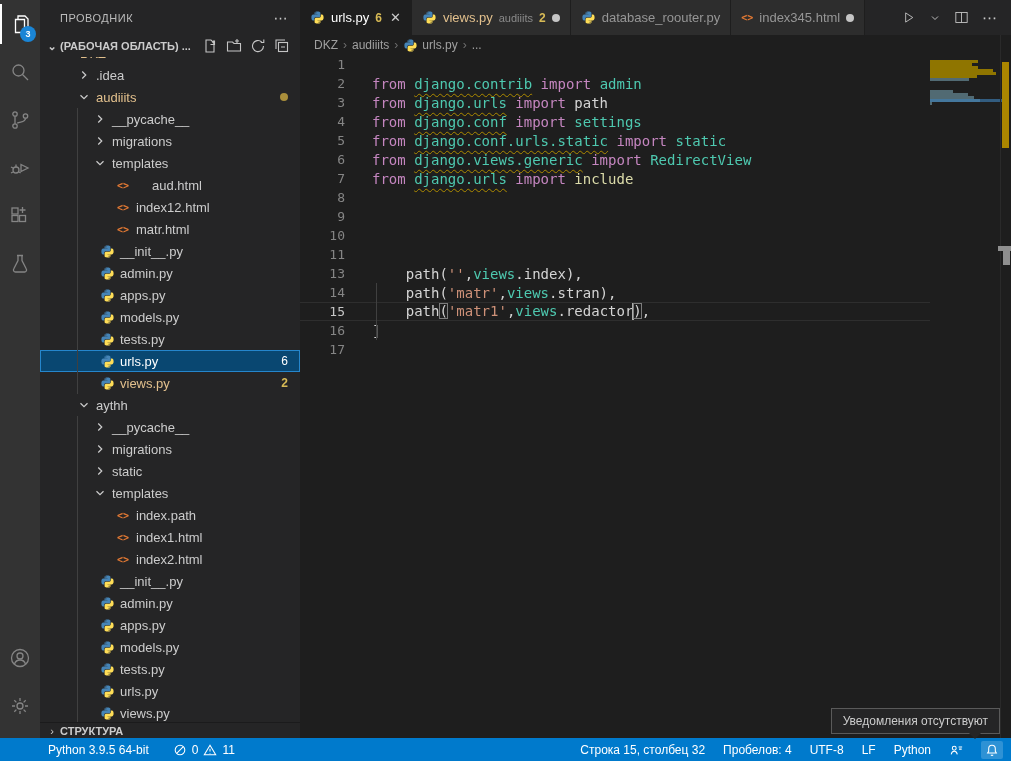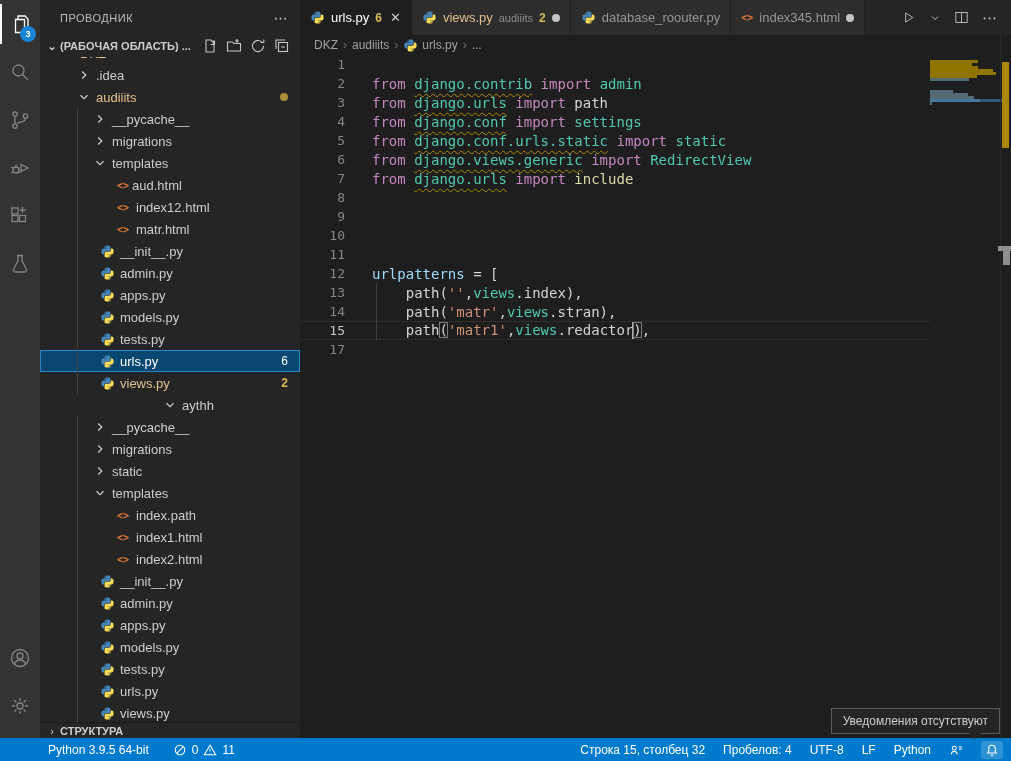--- a/index.html
+++ b/index.html
@@ -260,21 +260,21 @@
                 <path d="M6 4l4 4-4 4"></path>
               </svg>
             </span>
             <span style="margin-left: 4px;">templates</span>
           </div>
           <div class="row" style="padding-left: 68px;">
             <span style="width: 6px; flex: 0 0 auto;"></span>
             <span class="ficon">
               <span class="html-glyph">&lt;&gt;</span>
             </span>
-            <span style="margin-left: 0;">aud.html</span>
+            <span style="margin-left: 20px;">aud.html</span>
           </div>
           <div class="row" style="padding-left: 68px;">
             <span style="width: 6px; flex: 0 0 auto;"></span>
             <span class="ficon">
               <span class="html-glyph">&lt;&gt;</span>
             </span>
             <span style="margin-left: 4px;">index12.html</span>
           </div>
           <div class="row" style="padding-left: 68px;">
             <span style="width: 6px; flex: 0 0 auto;"></span>
@@ -352,21 +352,21 @@
               <svg viewBox="0 0 32 32" style="width:15px;height:15px">
                 <path fill="#4584b6" stroke="none" d="M15.9 3c-6.6 0-6.2 2.9-6.2 2.9v3h6.4v.9H7.2S3 9.3 3 16s3.7 6.4 3.7 6.4h2.2v-3.1s-.1-3.7 3.6-3.7h6.2s3.5.1 3.5-3.4V6.4S22.8 3 15.9 3zm-3.4 1.9a1.2 1.2 0 1 1 0 2.4 1.2 1.2 0 0 1 0-2.4z"></path>
                 <path fill="#ffde57" stroke="none" d="M16.1 29c6.6 0 6.2-2.9 6.2-2.9v-3h-6.4v-.9h8.9S29 22.7 29 16s-3.7-6.4-3.7-6.4h-2.2v3.1s.1 3.7-3.6 3.7h-6.2s-3.5-.1-3.5 3.4v5.8S9.2 29 16.1 29zm3.4-1.9a1.2 1.2 0 1 1 0-2.4 1.2 1.2 0 0 1 0 2.4z"></path>
               </svg>
             </span>
             <span style="margin-left: 4px;">views.py</span>
             <span class="tail">
               <span class="badge-num warn">2</span>
             </span>
           </div>
-          <div class="row" style="padding-left: 36px; justify-content: center;">
+          <div class="row" style="padding-left: 36px;">
             <span class="chev open">
               <svg viewBox="0 0 16 16">
                 <path d="M6 4l4 4-4 4"></path>
               </svg>
             </span>
             <span style="margin-left: 4px;">aythh</span>
           </div>
           <div class="row" style="padding-left: 52px;">
             <span class="chev">
               <svg viewBox="0 0 16 16">
@@ -587,24 +587,24 @@
         <div class="code-row"><span class="ln">2</span><span class="txt"><span class="tk-k">from</span><span class="tk-d"> </span><span class="tk-m">django.contrib</span><span class="tk-d"> </span><span class="tk-k">import</span><span class="tk-d"> </span><span class="tk-t">admin</span></span></div>
         <div class="code-row"><span class="ln">3</span><span class="txt"><span class="tk-k">from</span><span class="tk-d"> </span><span class="tk-m">django.urls</span><span class="tk-d"> </span><span class="tk-k">import</span><span class="tk-d"> </span><span class="tk-d">path</span></span></div>
         <div class="code-row"><span class="ln">4</span><span class="txt"><span class="tk-k">from</span><span class="tk-d"> </span><span class="tk-m">django.conf</span><span class="tk-d"> </span><span class="tk-k">import</span><span class="tk-d"> </span><span class="tk-t">settings</span></span></div>
         <div class="code-row"><span class="ln">5</span><span class="txt"><span class="tk-k">from</span><span class="tk-d"> </span><span class="tk-m">django.conf.urls.static</span><span class="tk-d"> </span><span class="tk-k">import</span><span class="tk-d"> </span><span class="tk-t">static</span></span></div>
         <div class="code-row"><span class="ln">6</span><span class="txt"><span class="tk-k">from</span><span class="tk-d"> </span><span class="tk-m">django.views.generic</span><span class="tk-d"> </span><span class="tk-k">import</span><span class="tk-d"> </span><span class="tk-t">RedirectView</span></span></div>
         <div class="code-row"><span class="ln">7</span><span class="txt"><span class="tk-k">from</span><span class="tk-d"> </span><span class="tk-m">django.urls</span><span class="tk-d"> </span><span class="tk-k">import</span><span class="tk-d"> </span><span class="tk-f">include</span></span></div>
         <div class="code-row"><span class="ln">8</span></div>
         <div class="code-row"><span class="ln">9</span><span class="txt"></span></div>
         <div class="code-row"><span class="ln">10</span><span class="txt"></span></div>
         <div class="code-row"><span class="ln">11</span><span class="txt"></span></div>
-        <div class="code-row"><span class="ln">12</span><span class="txt"><span class="tk-v">urlpatterns</span><span class="tk-d"> = [</span></span></div>
         <div class="code-row"><span class="ln">13</span><span class="txt"><span class="tk-d">    path(</span><span class="tk-s">''</span><span class="tk-d">,</span><span class="tk-t">views</span><span class="tk-d">.index),</span></span></div>
         <div class="code-row"><span class="ln">14</span><span class="txt"><span class="tk-d">    path(</span><span class="tk-s">'matr'</span><span class="tk-d">,</span><span class="tk-t">views</span><span class="tk-d">.stran),</span></span></div>
         <div class="code-row cur"><span class="ln">15</span><span class="txt"><span class="tk-d">    path</span><span class="tk-b">(</span><span class="tk-s">'matr1'</span><span class="tk-d">,</span><span class="tk-t">views</span><span class="tk-d">.redactor</span><span class="tk-c"></span><span class="tk-b">)</span><span class="tk-d">,</span></span></div>
+        <div class="code-row"><span class="ln">16</span><span class="txt"><span class="tk-d">]</span></span></div>
         <div class="code-row"><span class="ln">17</span><span class="txt"></span></div>
         <div class="iguide" style="top: 228px; height: 57px;"></div>
       </div>
     <div class="minimap" id="minimap">
         <div class="mm-line"></div>
         <div class="mm-line" style="width: 48px; height: 3px; background: rgb(143, 117, 0);"></div>
         <div class="mm-line" style="width: 42px; height: 3px; background: rgb(143, 117, 0);"></div>
         <div class="mm-line" style="width: 48px; height: 3px; background: rgb(143, 117, 0);"></div>
         <div class="mm-line" style="width: 63px; height: 3px; background: rgb(143, 117, 0);"></div>
         <div class="mm-line" style="width: 66px; height: 3px; background: rgb(143, 117, 0);"></div>

